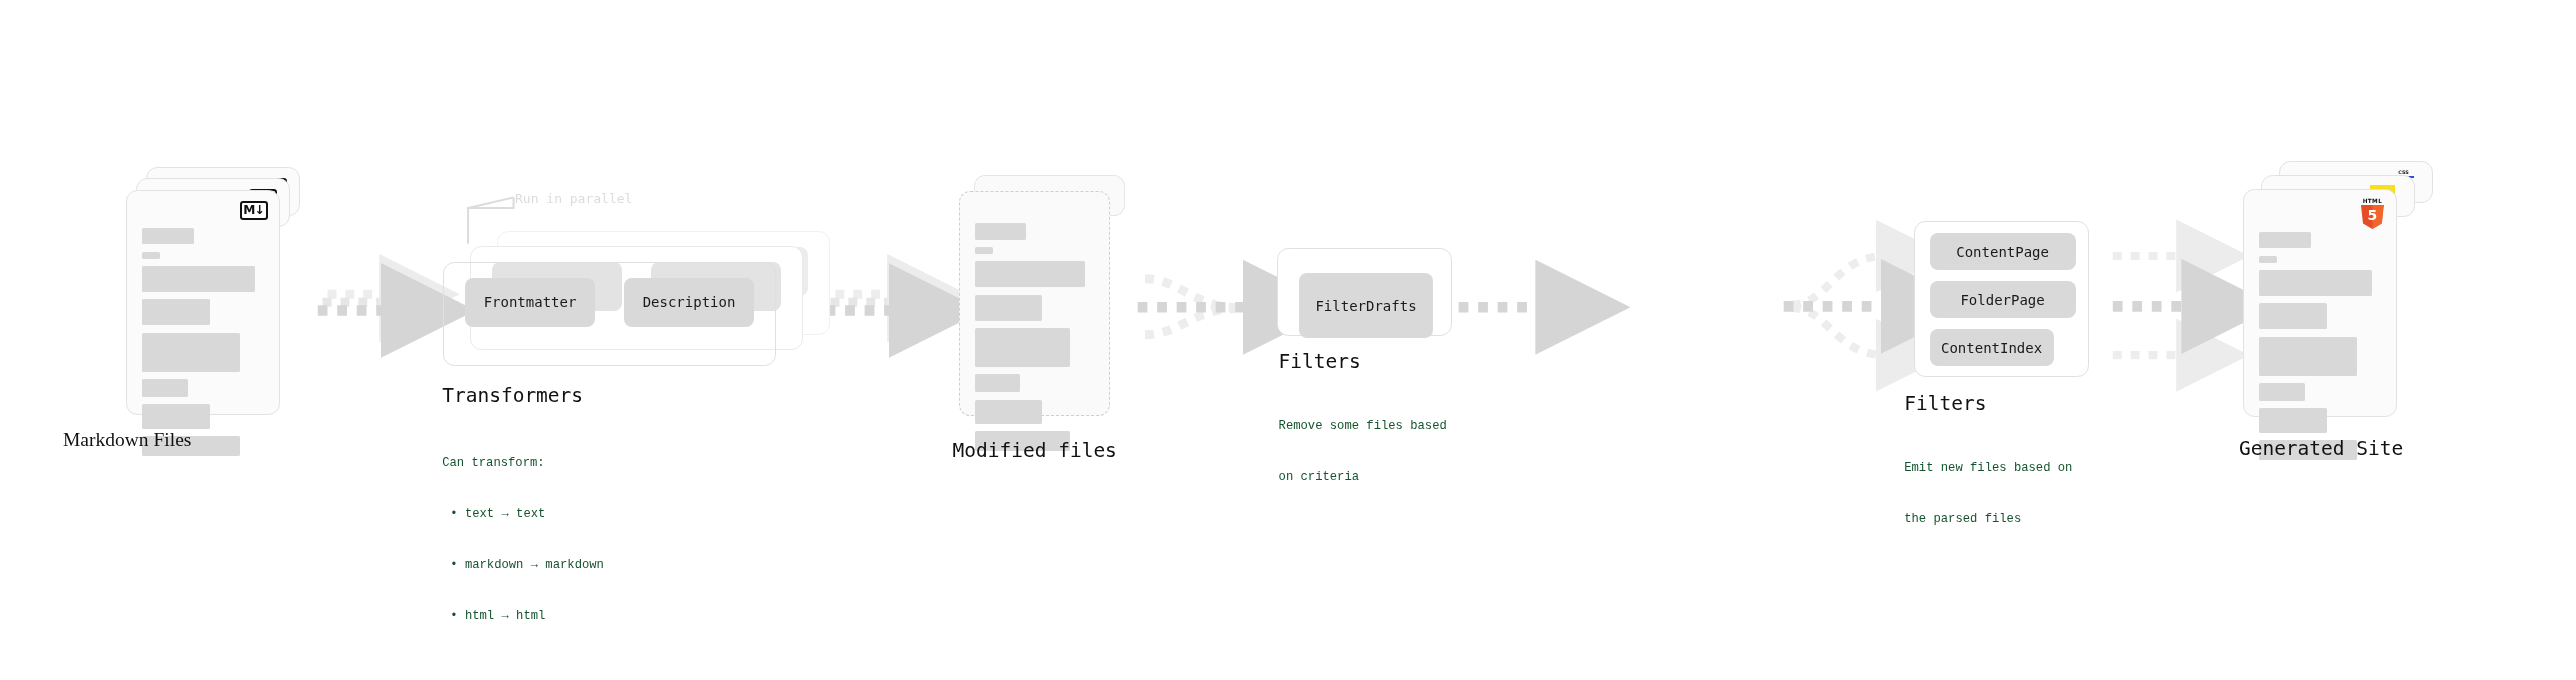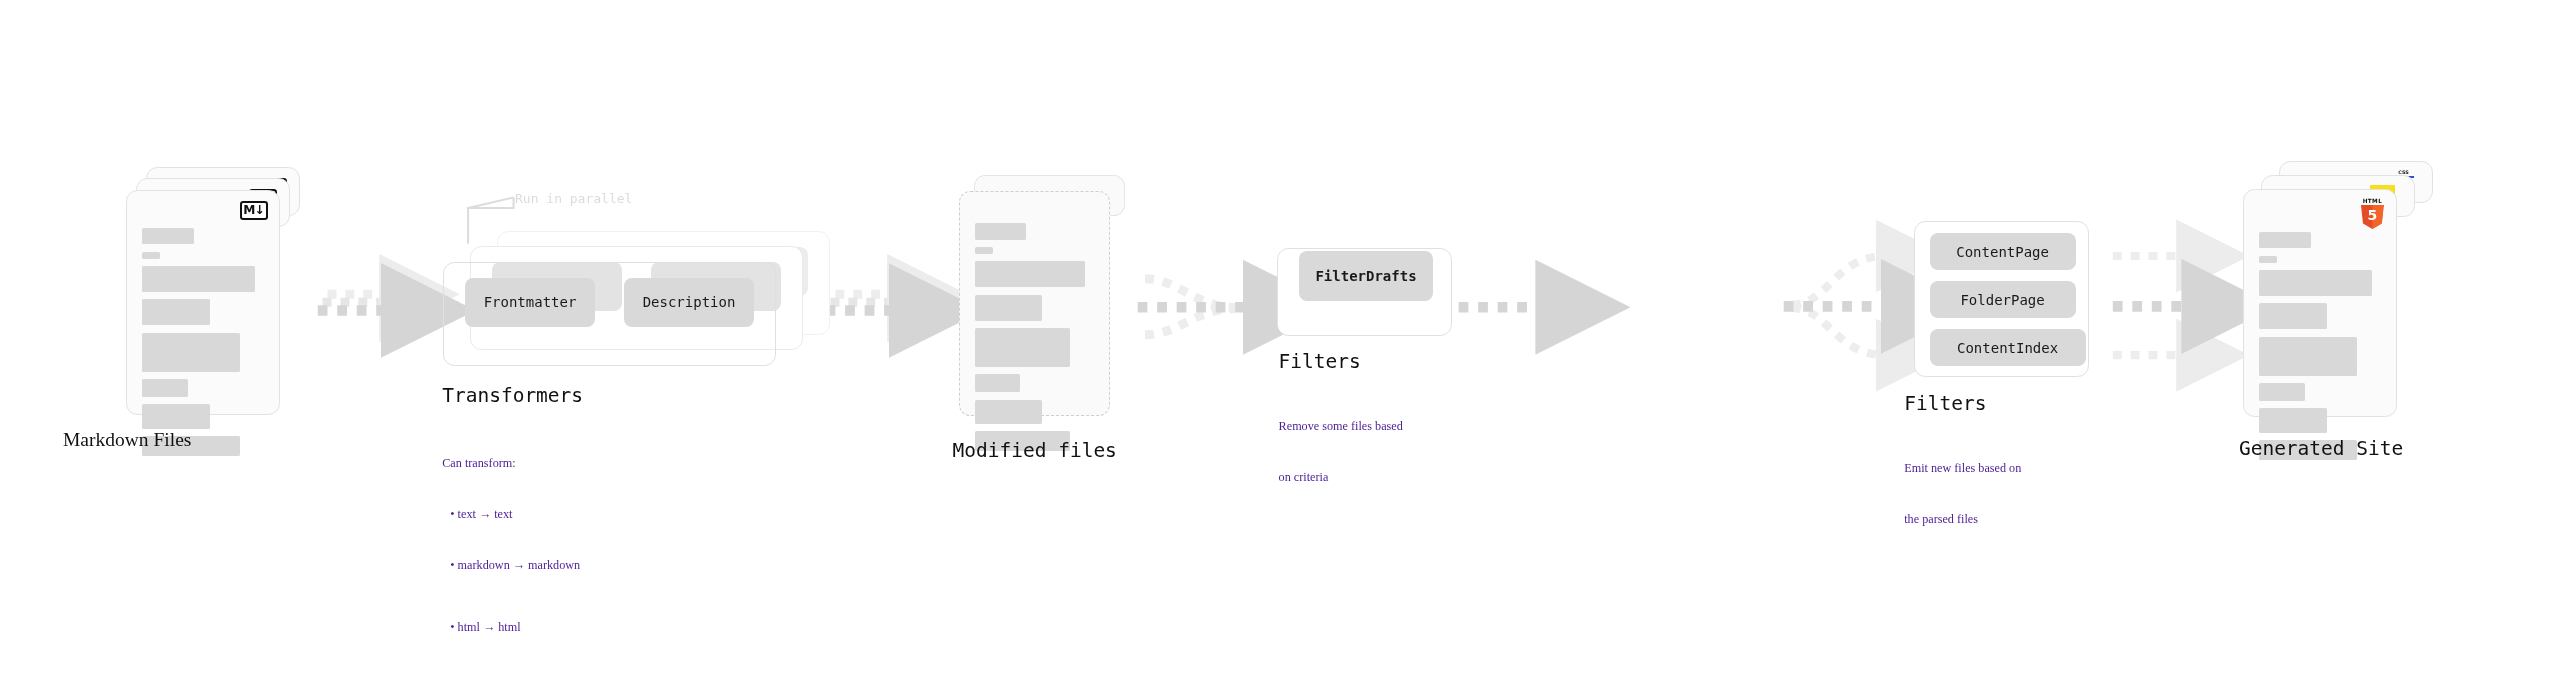--- a/index.html
+++ b/index.html
@@ -129,24 +129,24 @@
   .title {
     position: absolute;
     font-family: "DejaVu Sans Mono", "Liberation Mono", monospace;
     font-size: 19.5px;
     color: #111;
     white-space: nowrap;
     letter-spacing: 0px;
   }
   .sub {
     position: absolute;
-    font-family: Liberation Serif, serif;
+    font-family: Liberation Mono, monospace;
     font-size: 12.2px;
     line-height: 17px;
-    color: #4c1d95;
+    color: #14532d;
     white-space: pre;
   }
   .sub .blt { display: block; }
 
   .callout-text {
     position: absolute;
     font-family: "DejaVu Sans Mono", "Liberation Mono", monospace;
     font-size: 13px;
     color: #dcdcdc;
     white-space: nowrap;
@@ -288,21 +288,21 @@
       <div class="pill" style="left:21px; top:14.6px; width:130px; height:49px;">Frontmatter</div>
       <div class="pill" style="left:180px; top:14.6px; width:130px; height:49px;">Description</div>
     </div>
 
     <div class="title" style="left:-0.8px; top:189px;">Transformers</div>
 
     <div class="sub" style="left:-0.8px; top:226px;">
       <span class="blt">Can transform:</span>
       <span class="blt" style="padding-left:8.1px;">• text → text</span>
       <span class="blt" style="padding-left:8.1px;">• markdown → markdown</span>
-      <span class="blt" style="padding-left:8.1px;margin-top:11px;">• html → html</span>
+      <span class="blt" style="padding-left:8.1px;">• html → html</span>
     </div>
   </div>
 
   <div class="node" style="left:959px; top:175px;">
     <div class="doc-stack" style="width:175px; height:244px;">
       <div class="doc dotted" style="left:14.6px; top:0px; width:151px; height:41px;"></div>
       <div class="doc dashed" style="left:0px; top:16.3px; width:151px; height:225px;">
         <div class="doc-body skel" style="top:31px;">
             <div class="bar" style="width: 43%; height: 16.3px;"></div>
             <div class="bar" style="width: 15%; height: 7.3px;"></div>
@@ -313,35 +313,35 @@
             <div class="bar" style="width: 56%; height: 24.4px;"></div>
             <div class="bar" style="width: 80%; height: 19.5px;"></div>
           </div>
       </div>
     </div>
     <div class="title" style="left:-6.5px; top:264px;">Modified files</div>
   </div>
 
   <div class="node" style="left:1277px; top:248px;">
     <div class="pbox" style="left:0px; top:0px; width:175px; height:88px; position:relative;">
-      <div class="pill" style="left:21px; top:2px; width:134px; height:50px;font-weight:bold;">FilterDrafts</div>
+      <div class="pill" style="left:21px; top:24px; width:134px; height:65px;">FilterDrafts</div>
     </div>
     <div class="title" style="left:1.6px; top:102px;">Filters</div>
     <div class="sub" style="left:1.6px; top:136px;">
       <span class="blt">Remove some files based</span>
       <span class="blt">on criteria</span>
     </div>
   </div>
 
 
   <div class="node" style="left:1914px; top:221px;">
     <div class="pbox" style="left:0px; top:0px; width:175px; height:156px; position:relative;">
       <div class="pill" style="left:14.6px; top:11.4px; width:146px; height:37px;">ContentPage</div>
       <div class="pill" style="left:14.6px; top:59px; width:146px; height:37px;">FolderPage</div>
-      <div class="pill" style="left:14.6px; top:107px; width:156px; height:37px;">ContentIndex</div>
+      <div class="pill" style="left:14.6px; top:107px; width:124px; height:37px;">ContentIndex</div>
     </div>
     <div class="title" style="left:-9.8px; top:171px;">Filters</div>
     <div class="sub" style="left:-9.8px; top:205px;">
       <span class="blt">Emit new files based on</span>
       <span class="blt">the parsed files</span>
     </div>
   </div>
 
   <div class="node" style="left:2243px; top:161px;">
     <div class="doc-stack" style="width:187px; height:260px;">

